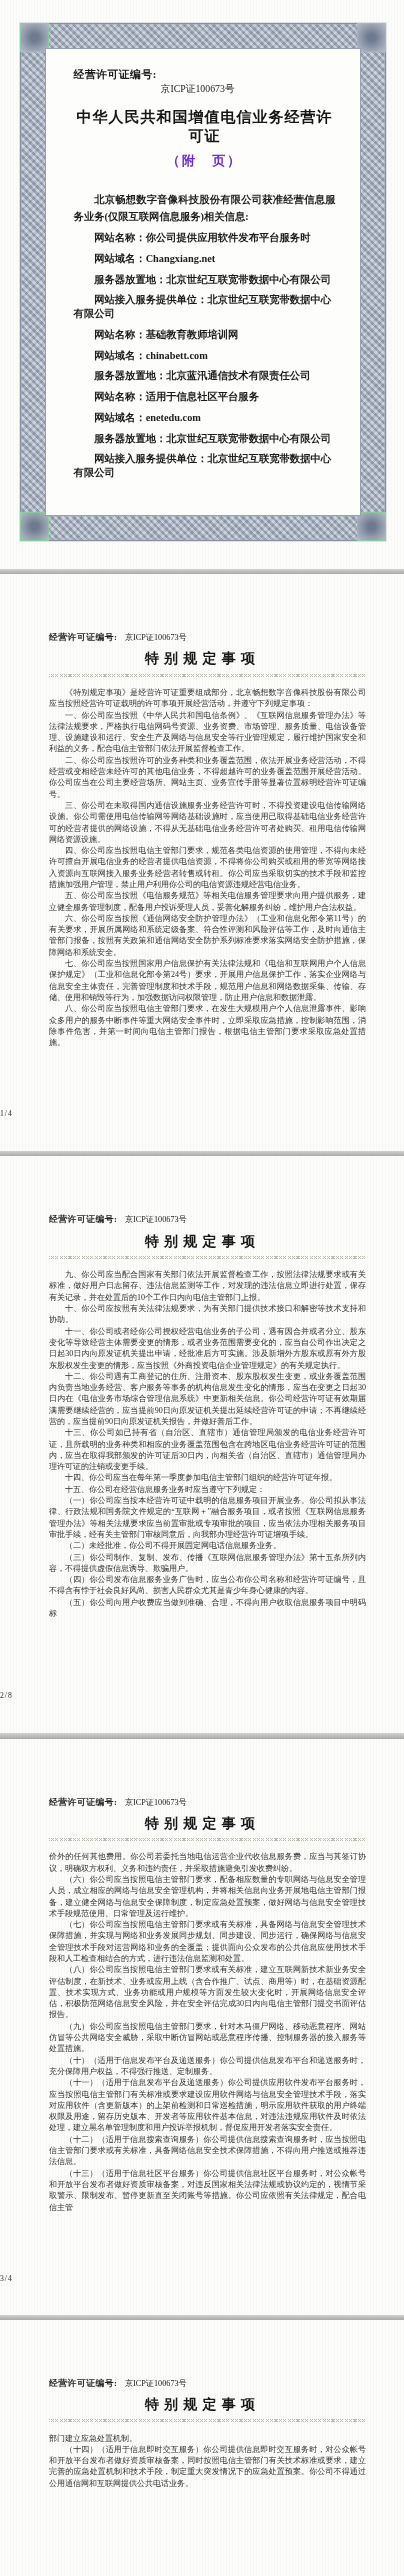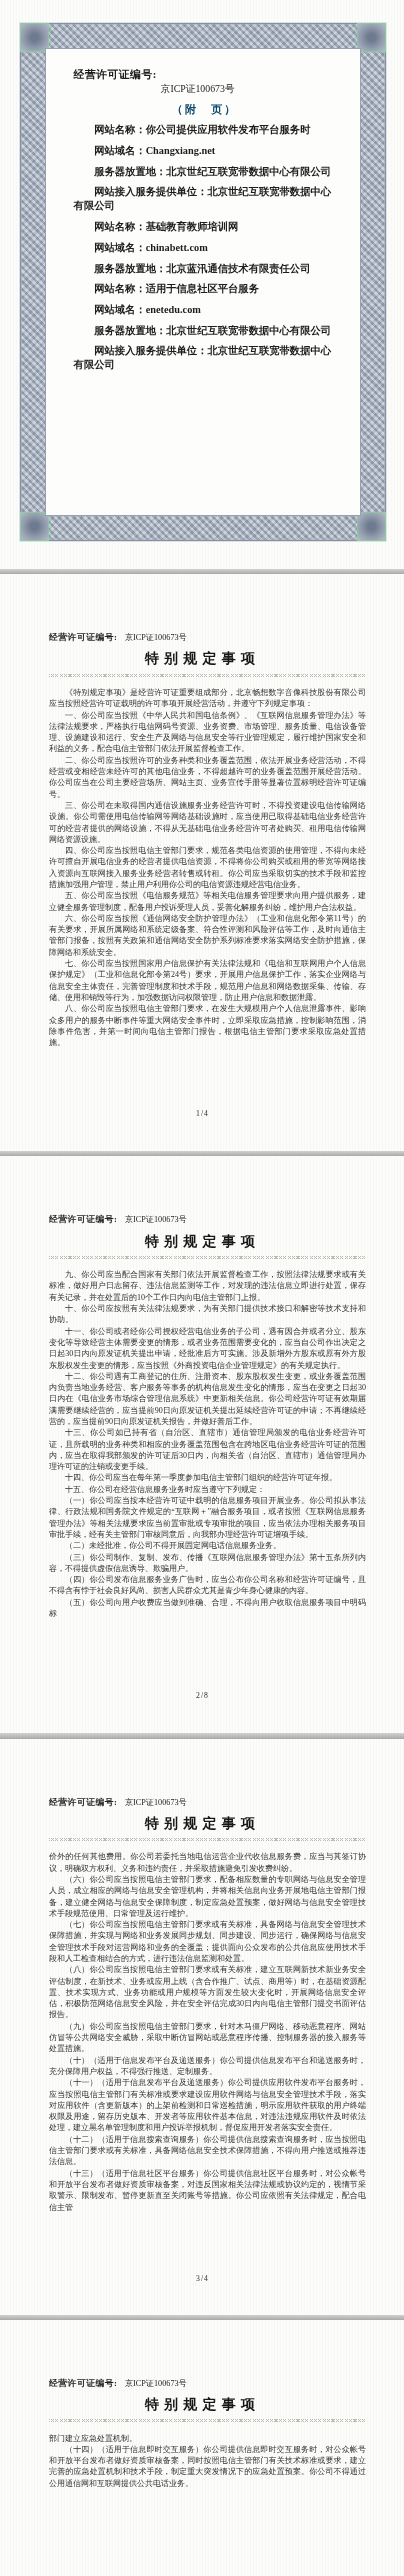--- a/index.html
+++ b/index.html
@@ -20,57 +20,59 @@
   .corner{position:absolute;width:29px;height:29px;
        background:radial-gradient(circle at 50% 50%, #6e7a8f 18%, #939dae 55%, #bac1cc 100%);
        box-shadow:inset 0 0 0 1px #7d89 ;}
   .corner.tl{left:-1px;top:-1px}.corner.tr{right:-1px;top:-1px}
   .corner.bl{left:-1px;bottom:-1px}.corner.br{right:-1px;bottom:-1px}
   .cert-inner{position:absolute;left:24px;top:24px;right:24px;bottom:24px;background:#fdfdfb;
        border:0.5px solid #97a0af;box-sizing:border-box;padding:18.5px 24px 0 28px;overflow:hidden;}
   .c-lic-label{font-size:10.8px;font-weight:bold;letter-spacing:0.5px;color:#1d1d1d;}
   .c-lic-no{font-size:9.8px;margin:1px 0 0 87px;color:#1d1d1d;}
   .c-title{font-size:15px;font-weight:bold;text-align:center;margin-top:12.4px;letter-spacing:1px;color:#161616;}
-  .c-sub{font-size:11px;font-weight:bold;text-align:center;margin-top:6.2px;letter-spacing:2.1px;color:#0c4a6e;}
+  .c-sub{font-size:13px;font-weight:bold;text-align:center;margin-top:6.2px;letter-spacing:2.1px;color:#6d28d9;}
   .c-intro{font-size:10.3px;font-weight:bold;line-height:17px;text-indent:2em;margin:20.6px 0 0;text-align:justify;color:#1d1d1d;}
   .c-line{font-size:10.3px;font-weight:bold;line-height:14px;margin:6.7px 0 0;text-indent:2em;color:#1d1d1d;}
   .c-line.w{max-width:283px;}
   .c-line .val{font-weight:bold;}
 
   
   .pageP{height:577px;position:relative;}
   .page5{height:553px;}
   .p-head{margin:58px 38px 0 49px;font-size:8.8px;}
   .p-head .lbl{font-weight:bold;letter-spacing:0.5px;color:#1f1f1f;}
   .p-head .no{font-size:8.2px;margin-left:5.2px;color:#222;}
   .p-title{text-align:center;font-size:14px;font-weight:bold;letter-spacing:5.2px;margin-top:6.2px;color:#161616;}
   .p-wave{height:3.1px;margin:5.2px 38px 0 49px;opacity:.85;
        background-image:
          repeating-linear-gradient(135deg,#adb3a5 0 0.8px,transparent 0.8px 3.1px),
          repeating-linear-gradient(45deg,#adb3a5 0 0.8px,transparent 0.8px 3.1px);}
   .p-body{margin:10.3px 39px 0 49px;font-size:8px;line-height:11.3px;text-align:justify;color:#2d2d2d;}
   .p-body p{margin:0;text-indent:2em;}
   .p-body p.cont{text-indent:0;}
-  .p-num{position:absolute;left:0;right:0;top:535px;text-align:center;font-size:7.7px;letter-spacing:1px;color:#2d2d2d;}
+  .p-num{position:absolute;left:0;right:0;top:535px;font-size:7.7px;letter-spacing:1px;color:#2d2d2d;}
 </style>
 </head>
 <body>
 
 <div class="doc">
 
   <div class="scan page1">
     <div class="frame">
       <div class="corner tl"></div>
       <div class="corner tr"></div>
       <div class="corner bl"></div>
       <div class="corner br"></div>
       <div class="cert-inner">
         <div class="c-lic-label">经营许可证编号:</div>
         <div class="c-lic-no">京ICP证100673号</div>
+        <div class="c-title">中华人民共和国增值电信业务经营许可证</div>
         <div class="c-sub">（附　页）</div>
+        <p class="c-intro">北京畅想数字音像科技股份有限公司获准经营信息服务业务(仅限互联网信息服务)相关信息:</p>
 
         <p class="c-line"><span>网站名称：</span><span class="val">你公司提供应用软件发布平台服务时</span></p>
         <p class="c-line"><span>网站域名：</span><span class="val">Changxiang.net</span></p>
         <p class="c-line"><span>服务器放置地：</span><span class="val">北京世纪互联宽带数据中心有限公司</span></p>
         <p class="c-line w"><span>网站接入服务提供单位：</span><span class="val">北京世纪互联宽带数据中心有限公司</span></p>
 
         <p class="c-line"><span>网站名称：</span><span class="val">基础教育教师培训网</span></p>
         <p class="c-line"><span>网站域名：</span><span class="val">chinabett.com</span></p>
         <p class="c-line"><span>服务器放置地：</span><span class="val">北京蓝汛通信技术有限责任公司</span></p>
 

